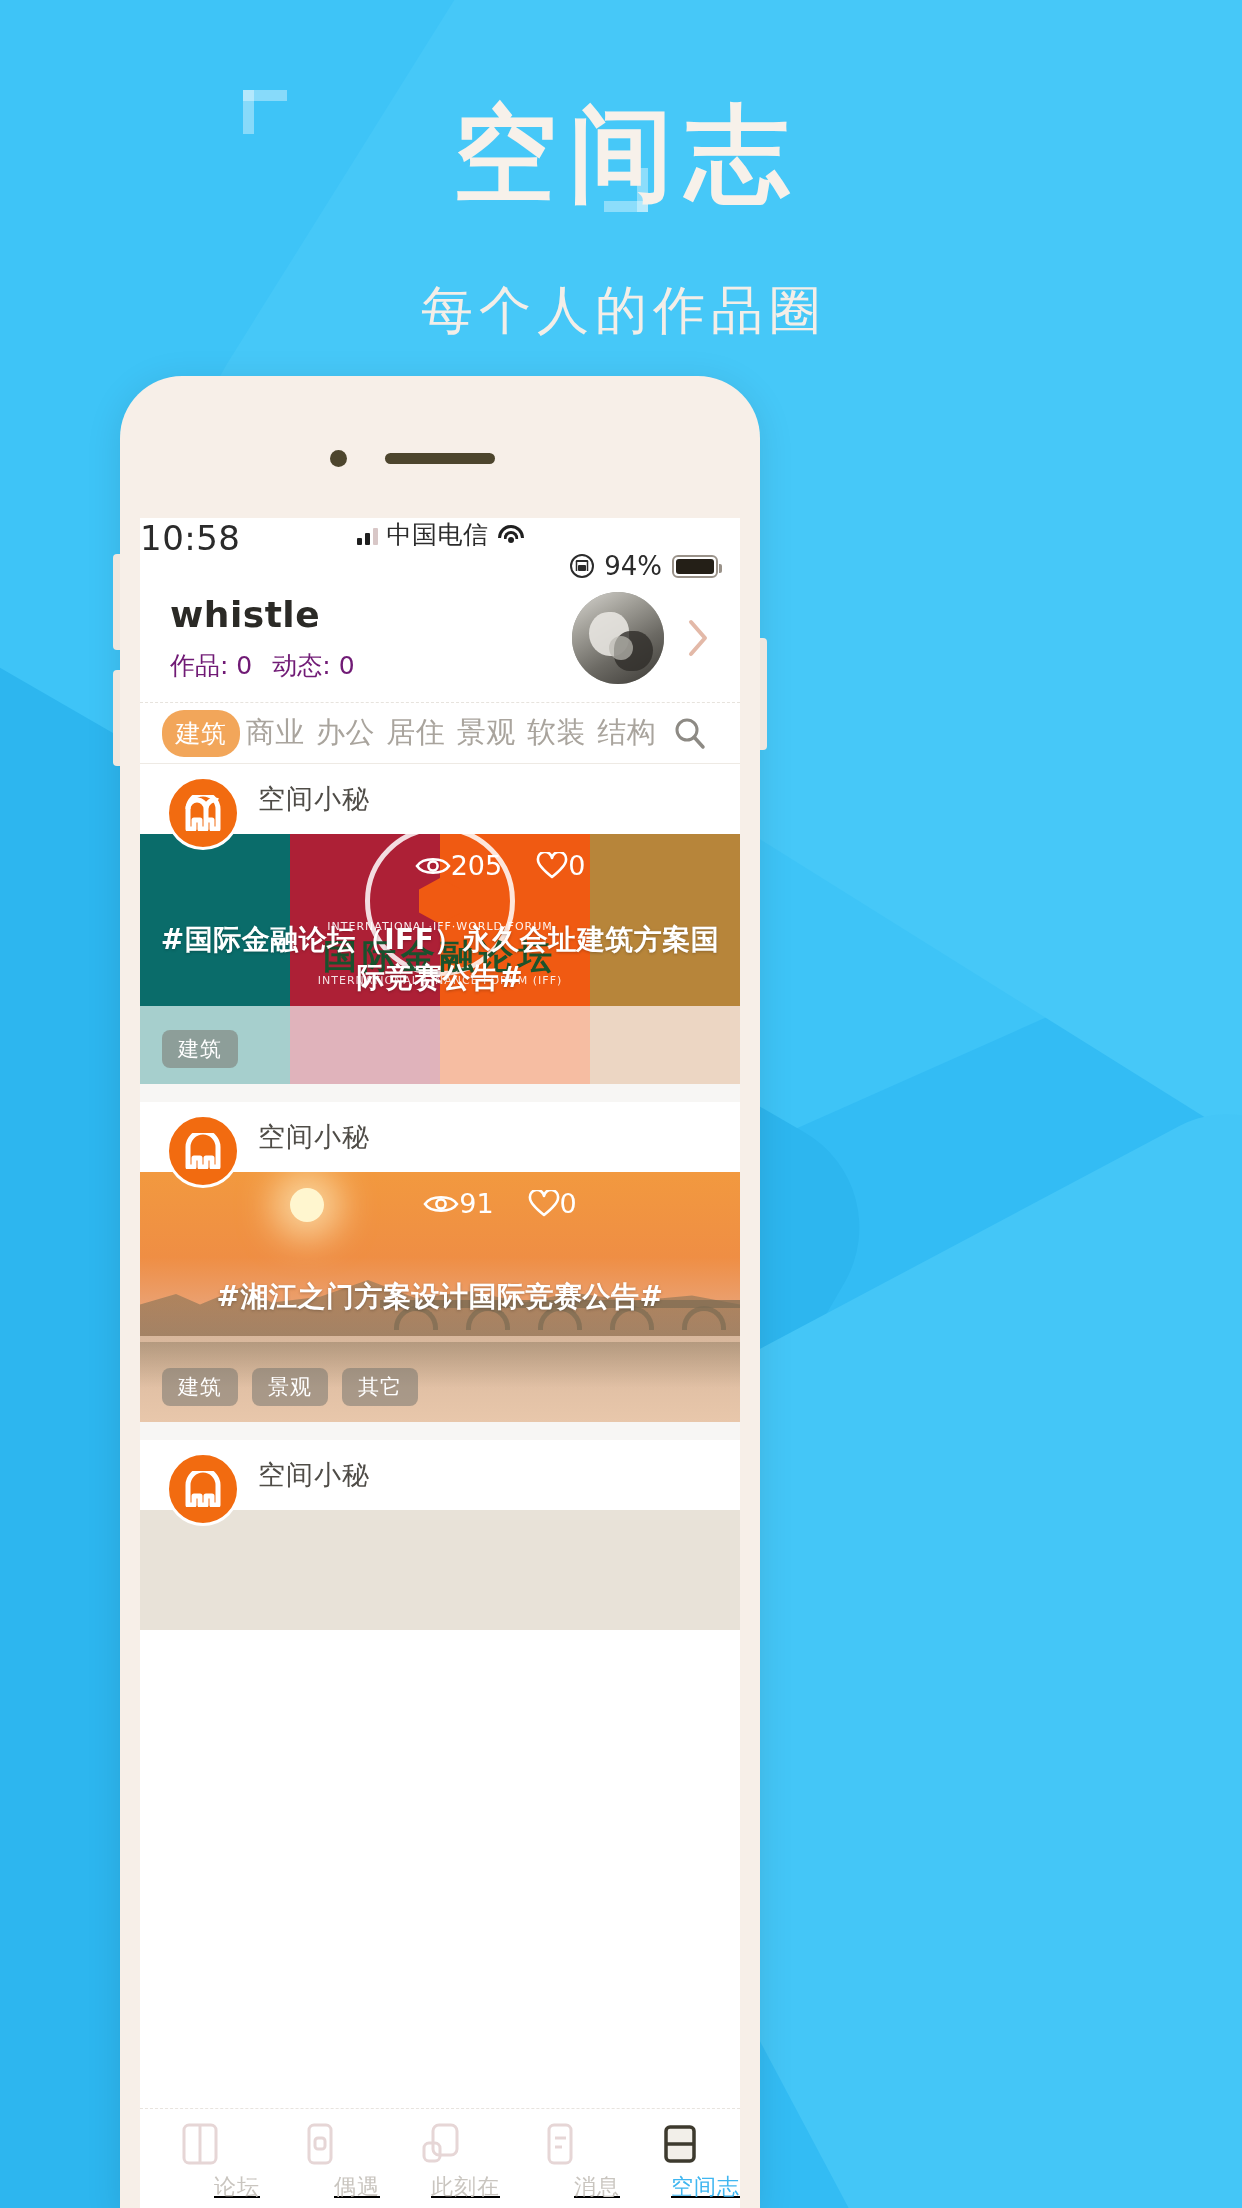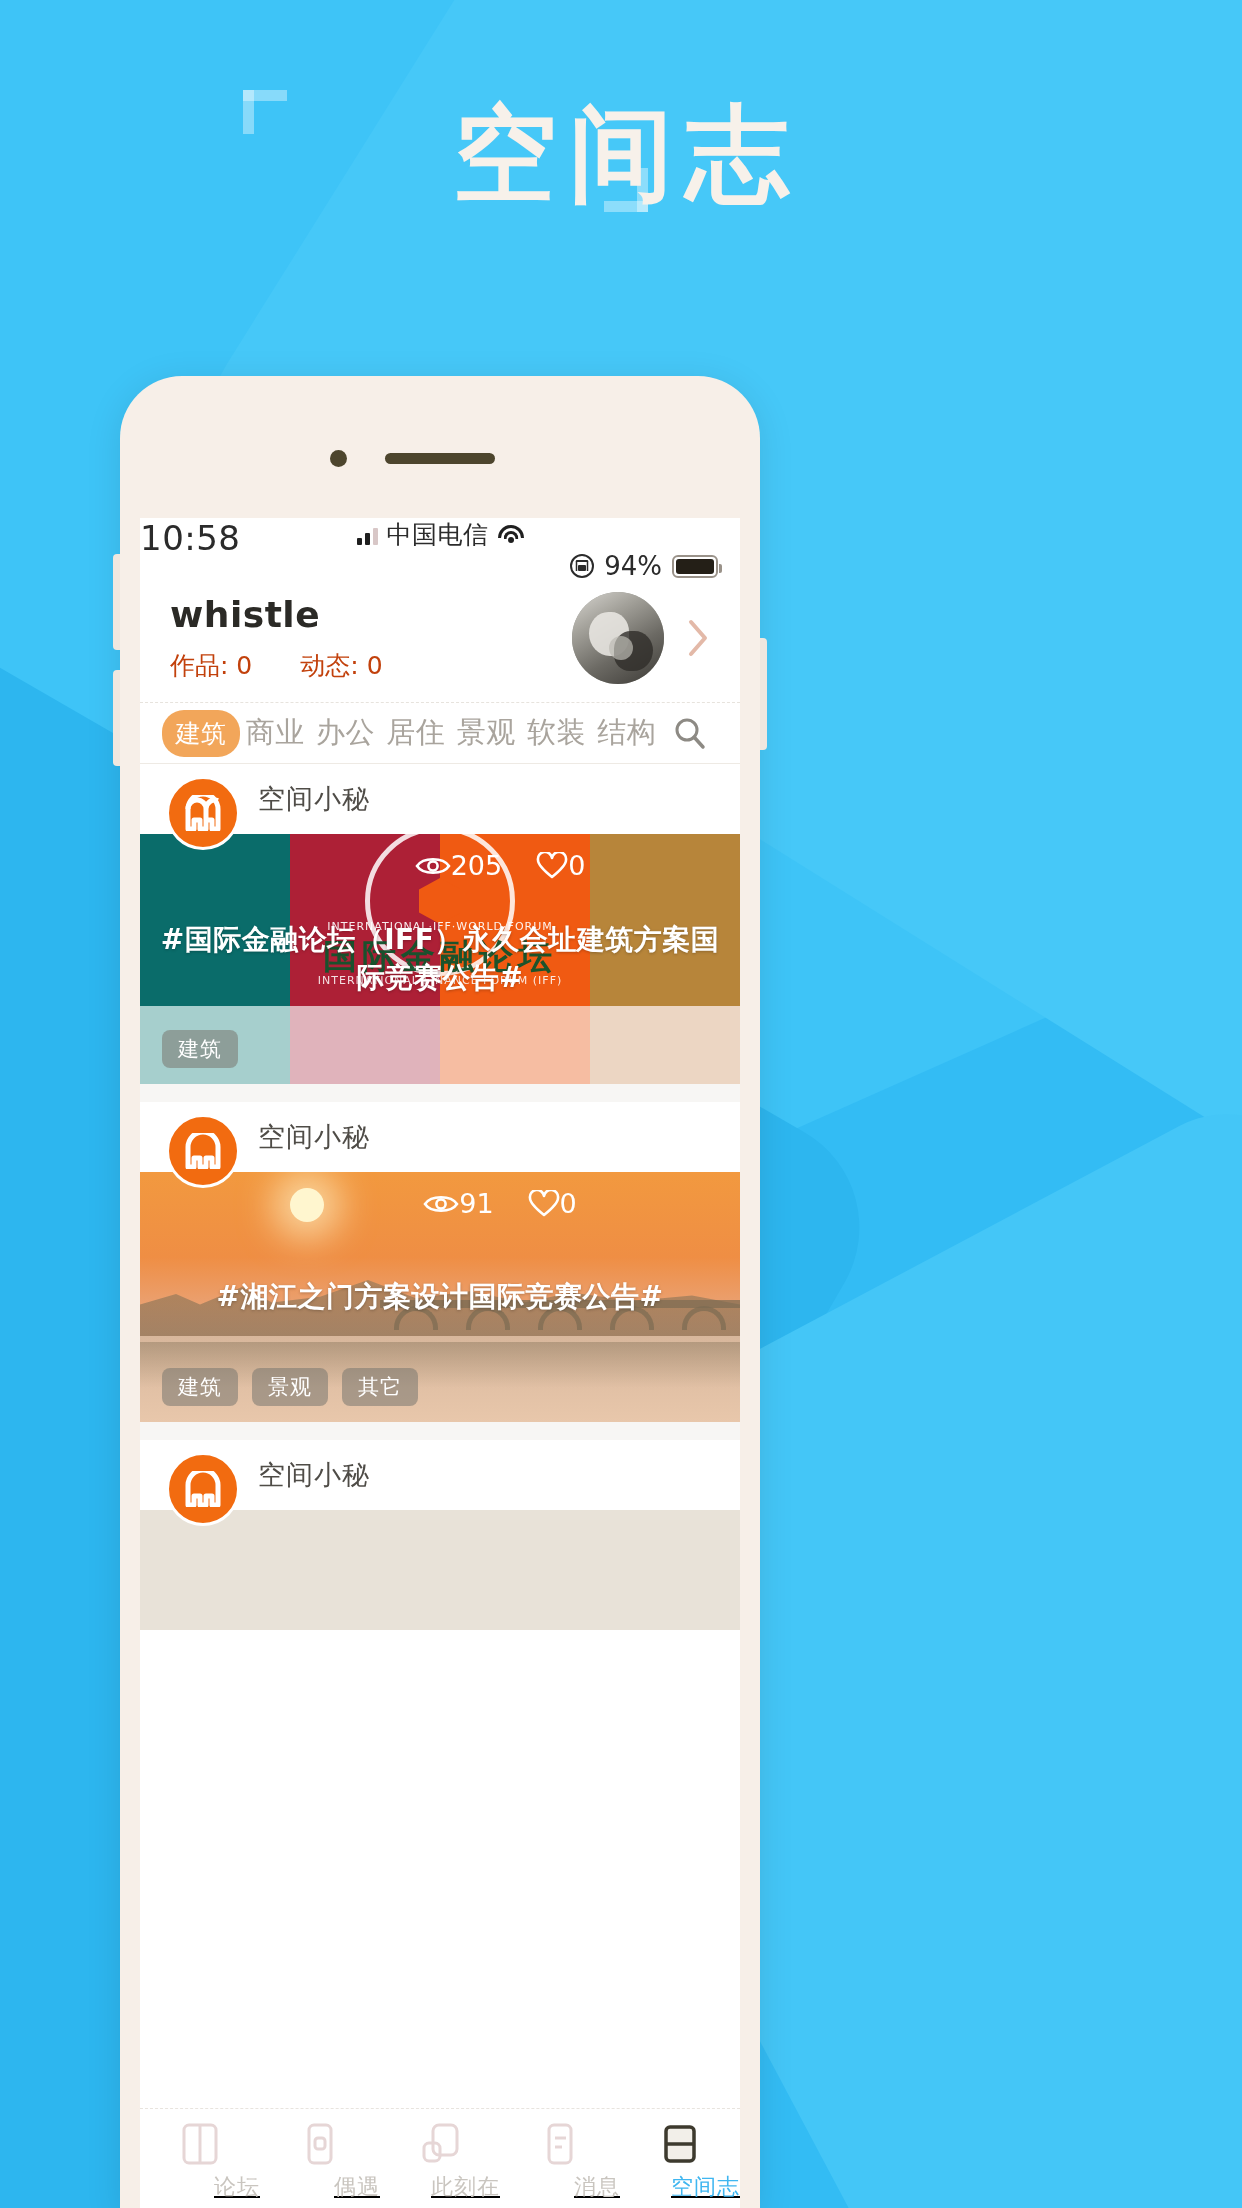--- a/index.html
+++ b/index.html
@@ -114,21 +114,21 @@
   .batt { width:46px; height:23px; border:2.5px solid #9a9289; border-radius:6px;
           padding:2px; position:relative; }
   .batt i { display:block; width:100%; height:100%; background:#241f17; border-radius:3px; }
   .batt::after { content:""; position:absolute; right:-6px; top:7px; width:3px; height:9px;
           background:#9a9289; border-radius:0 2px 2px 0; }
 
   
   .profile { display:flex; align-items:center; padding:16px 30px 18px; background:#fff; }
   .p-texts { flex:1; }
   .p-name { font-size:36px; font-weight:700; color:#2b2a26; letter-spacing:.5px; }
-  .p-stats { margin-top:14px; display:flex; gap:48px; font-size:25px; color:#c2410c; }
+  .p-stats { margin-top:14px; display:flex; gap:20px; font-size:25px; color:#701a75; }
   .avatar {
     width:92px; height:92px; border-radius:50%; overflow:hidden; flex:0 0 auto;
     background:#9a9a93; position:relative;
   }
   .avatar .a1 { position:absolute; inset:0;
     background:linear-gradient(150deg,#d8d6d1 0%,#a3a19a 30%,#6c6a64 62%,#3b3935 100%); }
   .avatar .a2 { position:absolute; left:18%; top:22%; width:44%; height:48%;
     background:#e9e7e2; border-radius:52% 48% 44% 56%; opacity:.88; }
   .avatar .a3 { position:absolute; right:12%; bottom:14%; width:42%; height:44%;
     background:#2f2d29; border-radius:48% 52% 56% 44%; opacity:.8; }
@@ -264,20 +264,21 @@
   <span class="h"></span>
     <span class="v"></span>
 </div>
 <div class="bracket br">
   <span class="h"></span>
     <span class="v"></span>
 </div>
 
 <div class="headline-wrap">
   <div class="headline">空间志</div>
+  <div class="subline">每个人的作品圈</div>
 </div>
 
 <div class="phone">
   <div class="btn-vol"></div>
   <div class="btn-vol2"></div>
   <div class="btn-pwr"></div>
 
   <div class="phone-top">
     <div class="cam"></div>
     <div class="speaker"></div>

